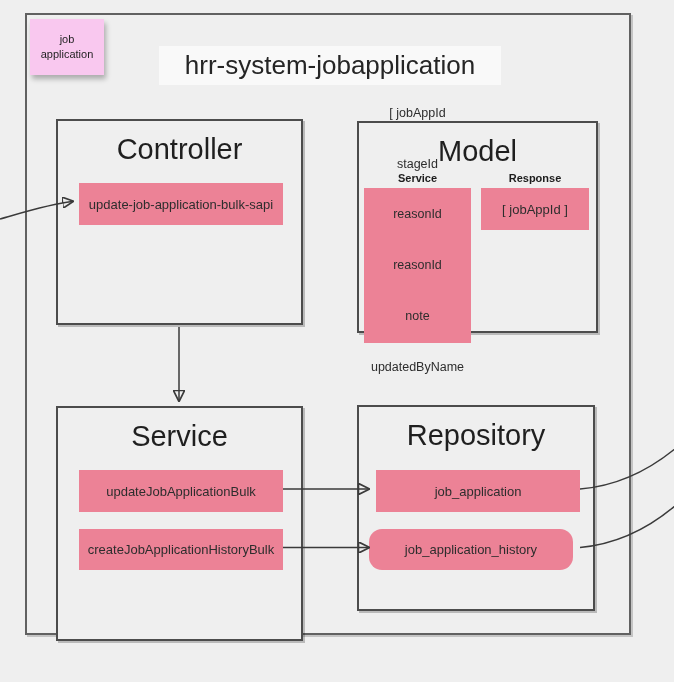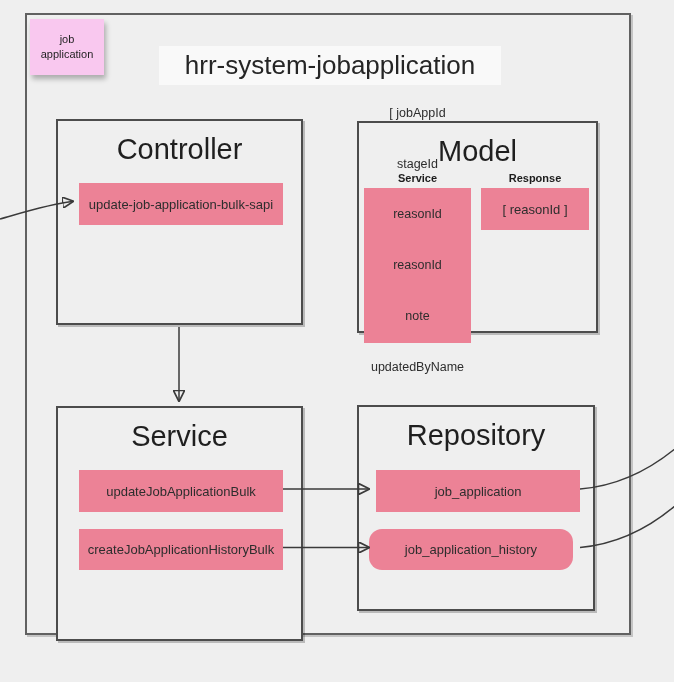--- a/index.html
+++ b/index.html
@@ -134,21 +134,21 @@
     <div class="pink-node request-node">
       <span>[ jobAppId</span>
       <span>stageId</span>
       <span>reasonId</span>
       <span>reasonId</span>
       <span>note</span>
       <span>updatedByName</span>
       <span>]</span>
     </div>
     <div class="pink-node response-node">
-      <span>[ reasonId ]</span>
+      <span>[ jobAppId ]</span>
     </div>
   </div>
 
   <div class="group-box box-service">
     <div class="group-heading">Service</div>
     <div class="pink-node service-node-1">
       <span>updateJobApplicationBulk</span>
     </div>
     <div class="pink-node service-node-2">
       <span>createJobApplicationHistoryBulk</span>

